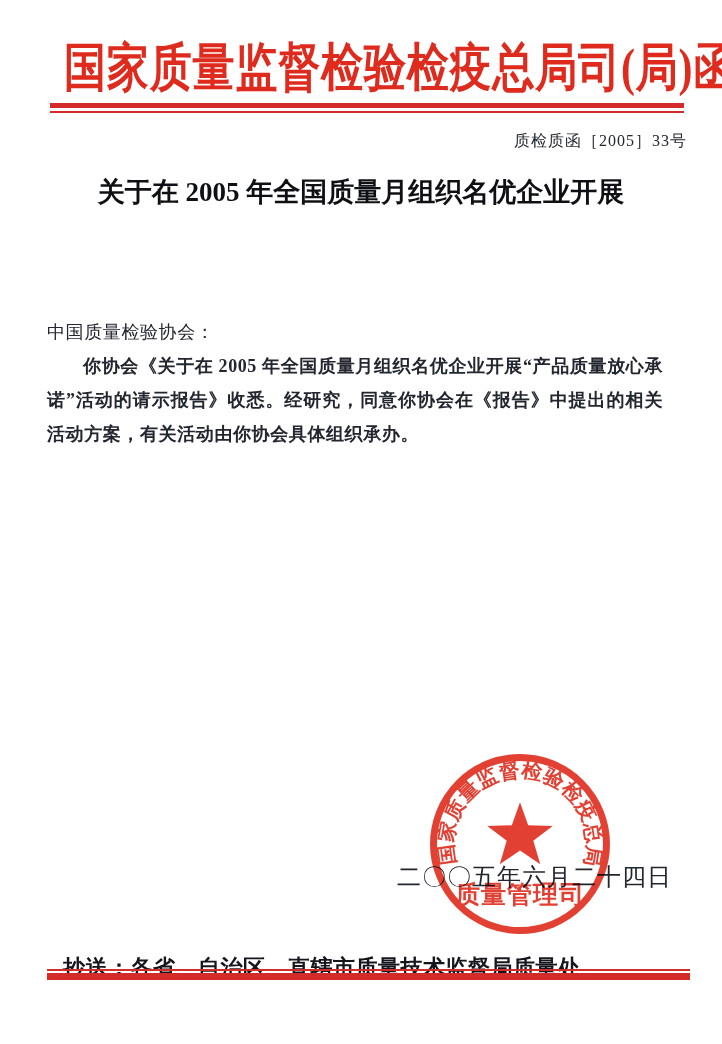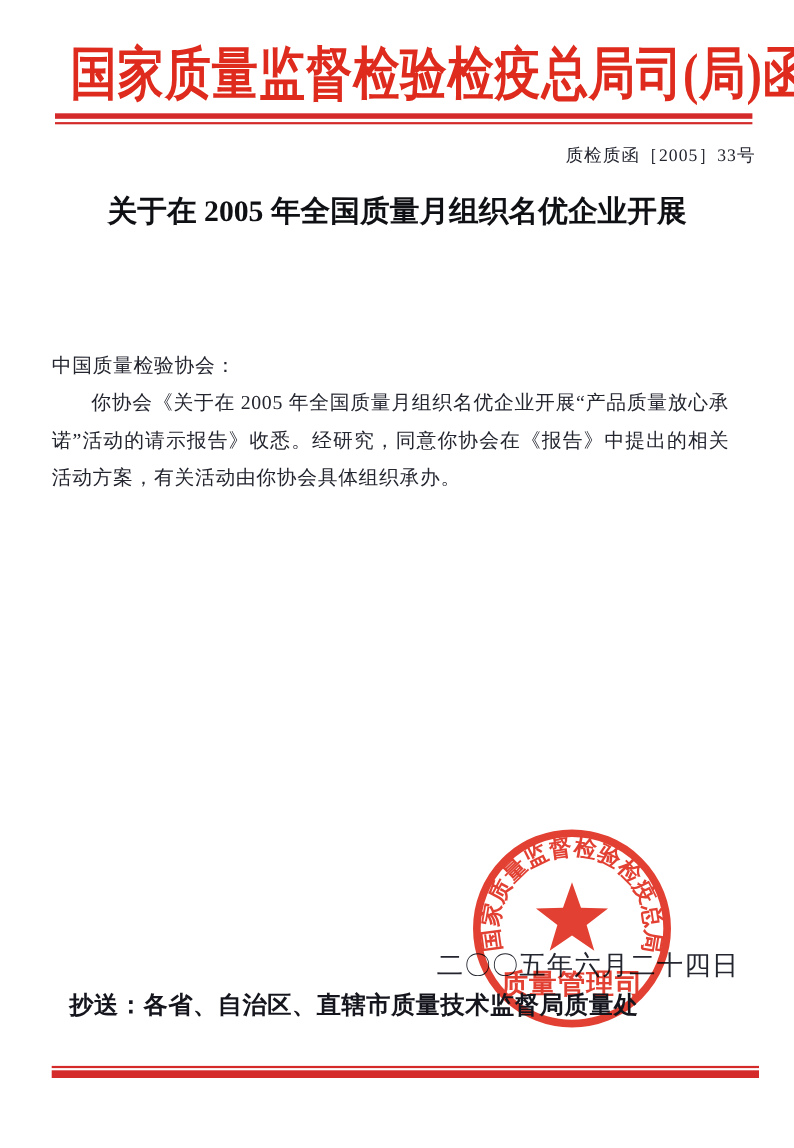--- a/index.html
+++ b/index.html
@@ -69,21 +69,21 @@
     position: absolute;
     top: 295px; left: 47px; width: 616px;
     font-size: 18px;
     line-height: 34px;
     letter-spacing: 0.6px;
     text-align: justify;
     color: var(--ink);
     margin-top: 20px;
   }
   .body-text .salutation { text-indent: 0; }
-  .body-text p { margin: 0; text-indent: 2em; }
+  .body-text p { margin: 0; text-indent: 2em; font-weight: bold; }
   .body-text .closing { text-indent: 2em; }
 
   
   .date-line {
     position: absolute;
     top: 861px; left: 397px;
     font-size: 24px;
     letter-spacing: 1px;
     color: var(--ink);
     white-space: nowrap;
@@ -92,21 +92,21 @@
     position: absolute;
     top: 751px; left: 427px;
     width: 186px; height: 186px;
     mix-blend-mode: multiply;
     opacity: 0.94;
   }
 
   
   .cc-line {
     position: absolute;
-    top: 899px; left: 63px;
+    top: 953px; left: 63px;
     font-size: 22px;
     font-weight: bold;
     letter-spacing: 0.5px;
     color: #15161d;
     white-space: nowrap;
   }
   .rule-bottom { position: absolute; top: 969px; left: 47px; width: 643px; }
   .rule-bottom .thin  { height: 2px; background: var(--rule-red); }
   .rule-bottom .gap   { height: 2px; }
   .rule-bottom .thick { height: 7px; background: var(--rule-red); }

